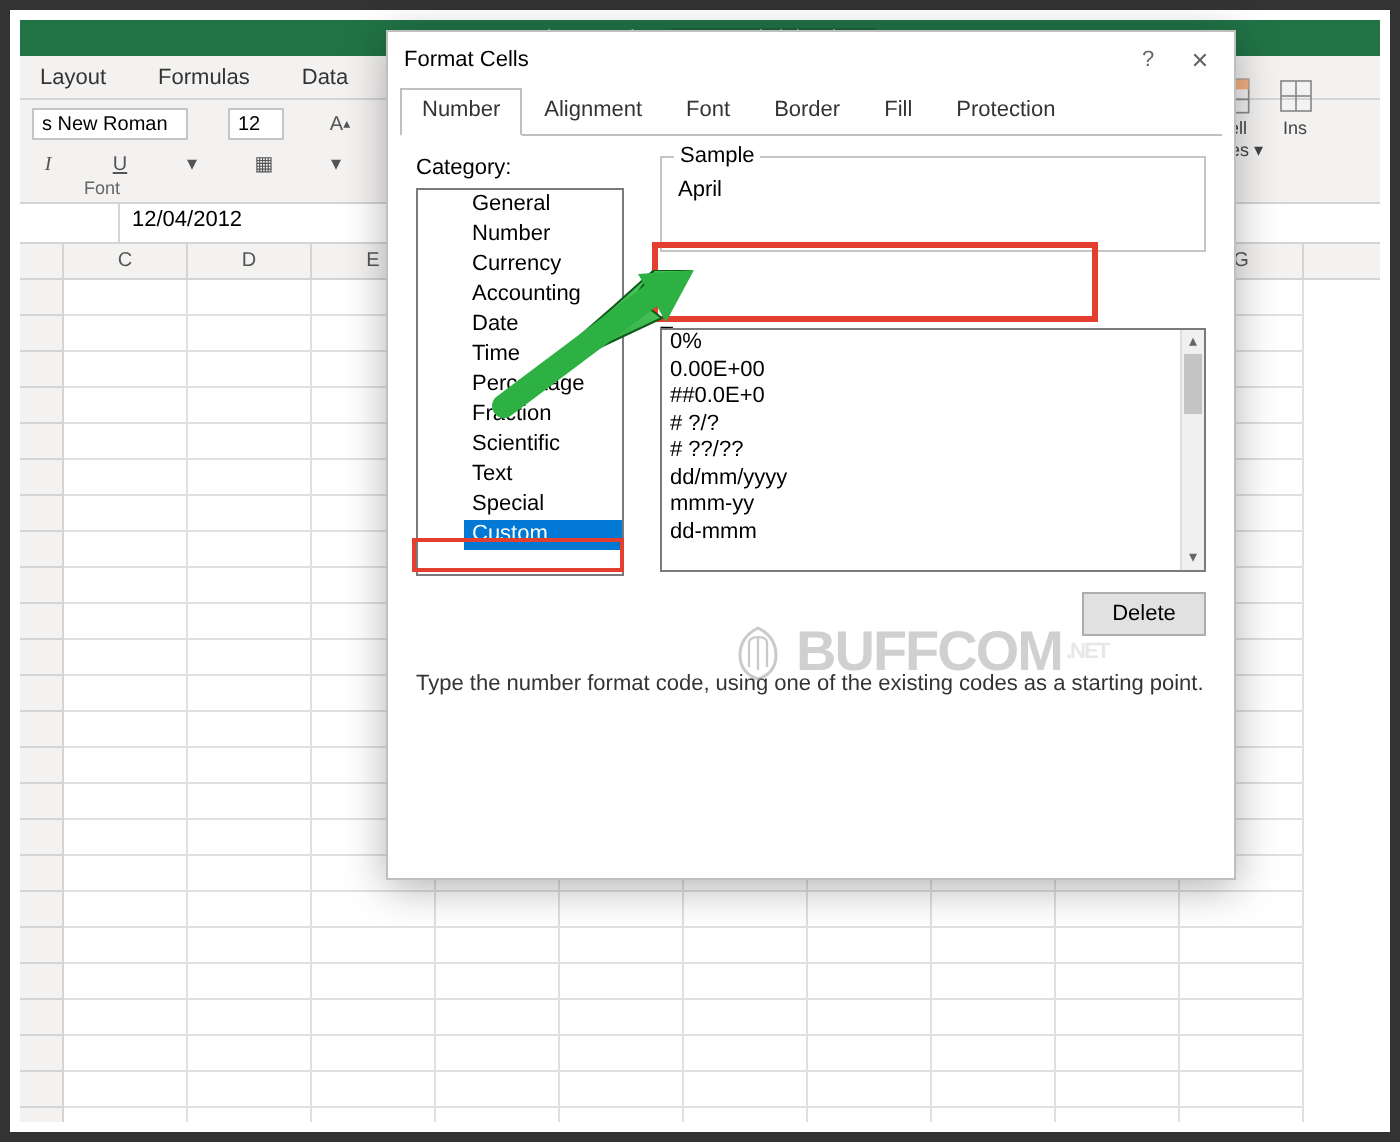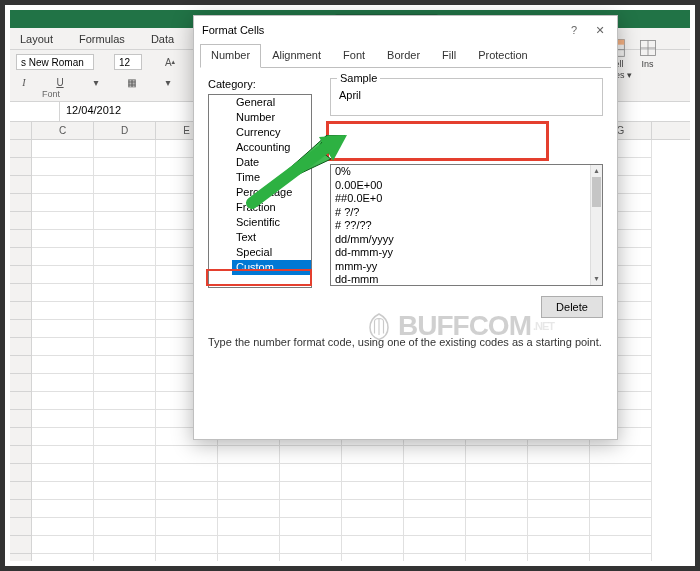--- a/index.html
+++ b/index.html
@@ -61,21 +61,21 @@
 .dlg-tab.active { border: 1px solid #bfbfbf; border-bottom: 1px solid #fff; background: #fff; }
 .dlg-tab-underline { border-bottom: 1px solid #bfbfbf; margin: -1px 6px 0; }
 
 .dlg-body { padding: 10px 14px; position: relative; height: 330px; }
 .cat-label { font-size: 11px; margin-bottom: 2px; }
 .cat-list { position: absolute; left: 14px; top: 26px; width: 104px; height: 194px; border: 1px solid #7a7a7a; background: #fff; overflow: hidden; }
 .cat-item { font-size: 11px; padding: 0 4px; line-height: 15px; margin-left: 23px; }
 .cat-item.sel { background: #0078d4; color: #fff; }
 .cat-highlight { position: absolute; left: 12px; top: 201px; width: 106px; height: 17px; border: 2px solid #e43f2e; pointer-events: none; }
 
-.sample-box { position: absolute; left: 136px; top: 10px; right: 14px; height: 38px; border: 1px solid #c5c5c5; padding: 0 8px; }
+.sample-box { position: absolute; left: 136px; top: 10px; right: 14px; height: 48px; border: 1px solid #c5c5c5; padding: 0 8px; }
 .sample-lbl { position: absolute; top: -7px; left: 6px; background: #fff; padding: 0 3px; font-size: 11px; }
 .sample-val { font-size: 11px; padding-top: 10px; }
 
 .type-area { position: absolute; left: 136px; top: 58px; right: 14px; }
 .type-lbl { font-size: 11px; margin-top: 36px; }
 .type-input { width: 100%; height: 18px; border: 1px solid #7a7a7a; background: #fff; font-size: 11px; padding: 0 3px; font-family: "Segoe UI"; }
 .type-highlight { position: absolute; left: 132px; top: 53px; width: 223px; height: 40px; border: 3px solid #e43f2e; pointer-events: none; }
 
 .fmt-list { position: absolute; left: 136px; top: 96px; right: 14px; height: 122px; border: 1px solid #7a7a7a; background: #fff; overflow: hidden; }
 .fmt-inner { position: absolute; inset: 0 12px 0 0; }
@@ -549,21 +549,20 @@
     <div class="type-highlight"></div>
 
     <div class="fmt-list">
       <div class="fmt-inner" id="fmt-list">
             <div class="fmt-item">0%</div>
             <div class="fmt-item">0.00E+00</div>
             <div class="fmt-item">##0.0E+0</div>
             <div class="fmt-item"># ?/?</div>
             <div class="fmt-item"># ??/??</div>
             <div class="fmt-item">dd/mm/yyyy</div>
-            <div class="fmt-item">dd-mmm-yy</div>
             <div class="fmt-item">mmm-yy</div>
             <div class="fmt-item">dd-mmm</div>
           </div>
       <div class="fmt-scroll">
         <div class="arrow">▴</div>
         <div class="thumb"></div>
         <div class="arrow" style="position:absolute;bottom:0;width:100%;">▾</div>
       </div>
     </div>
 

